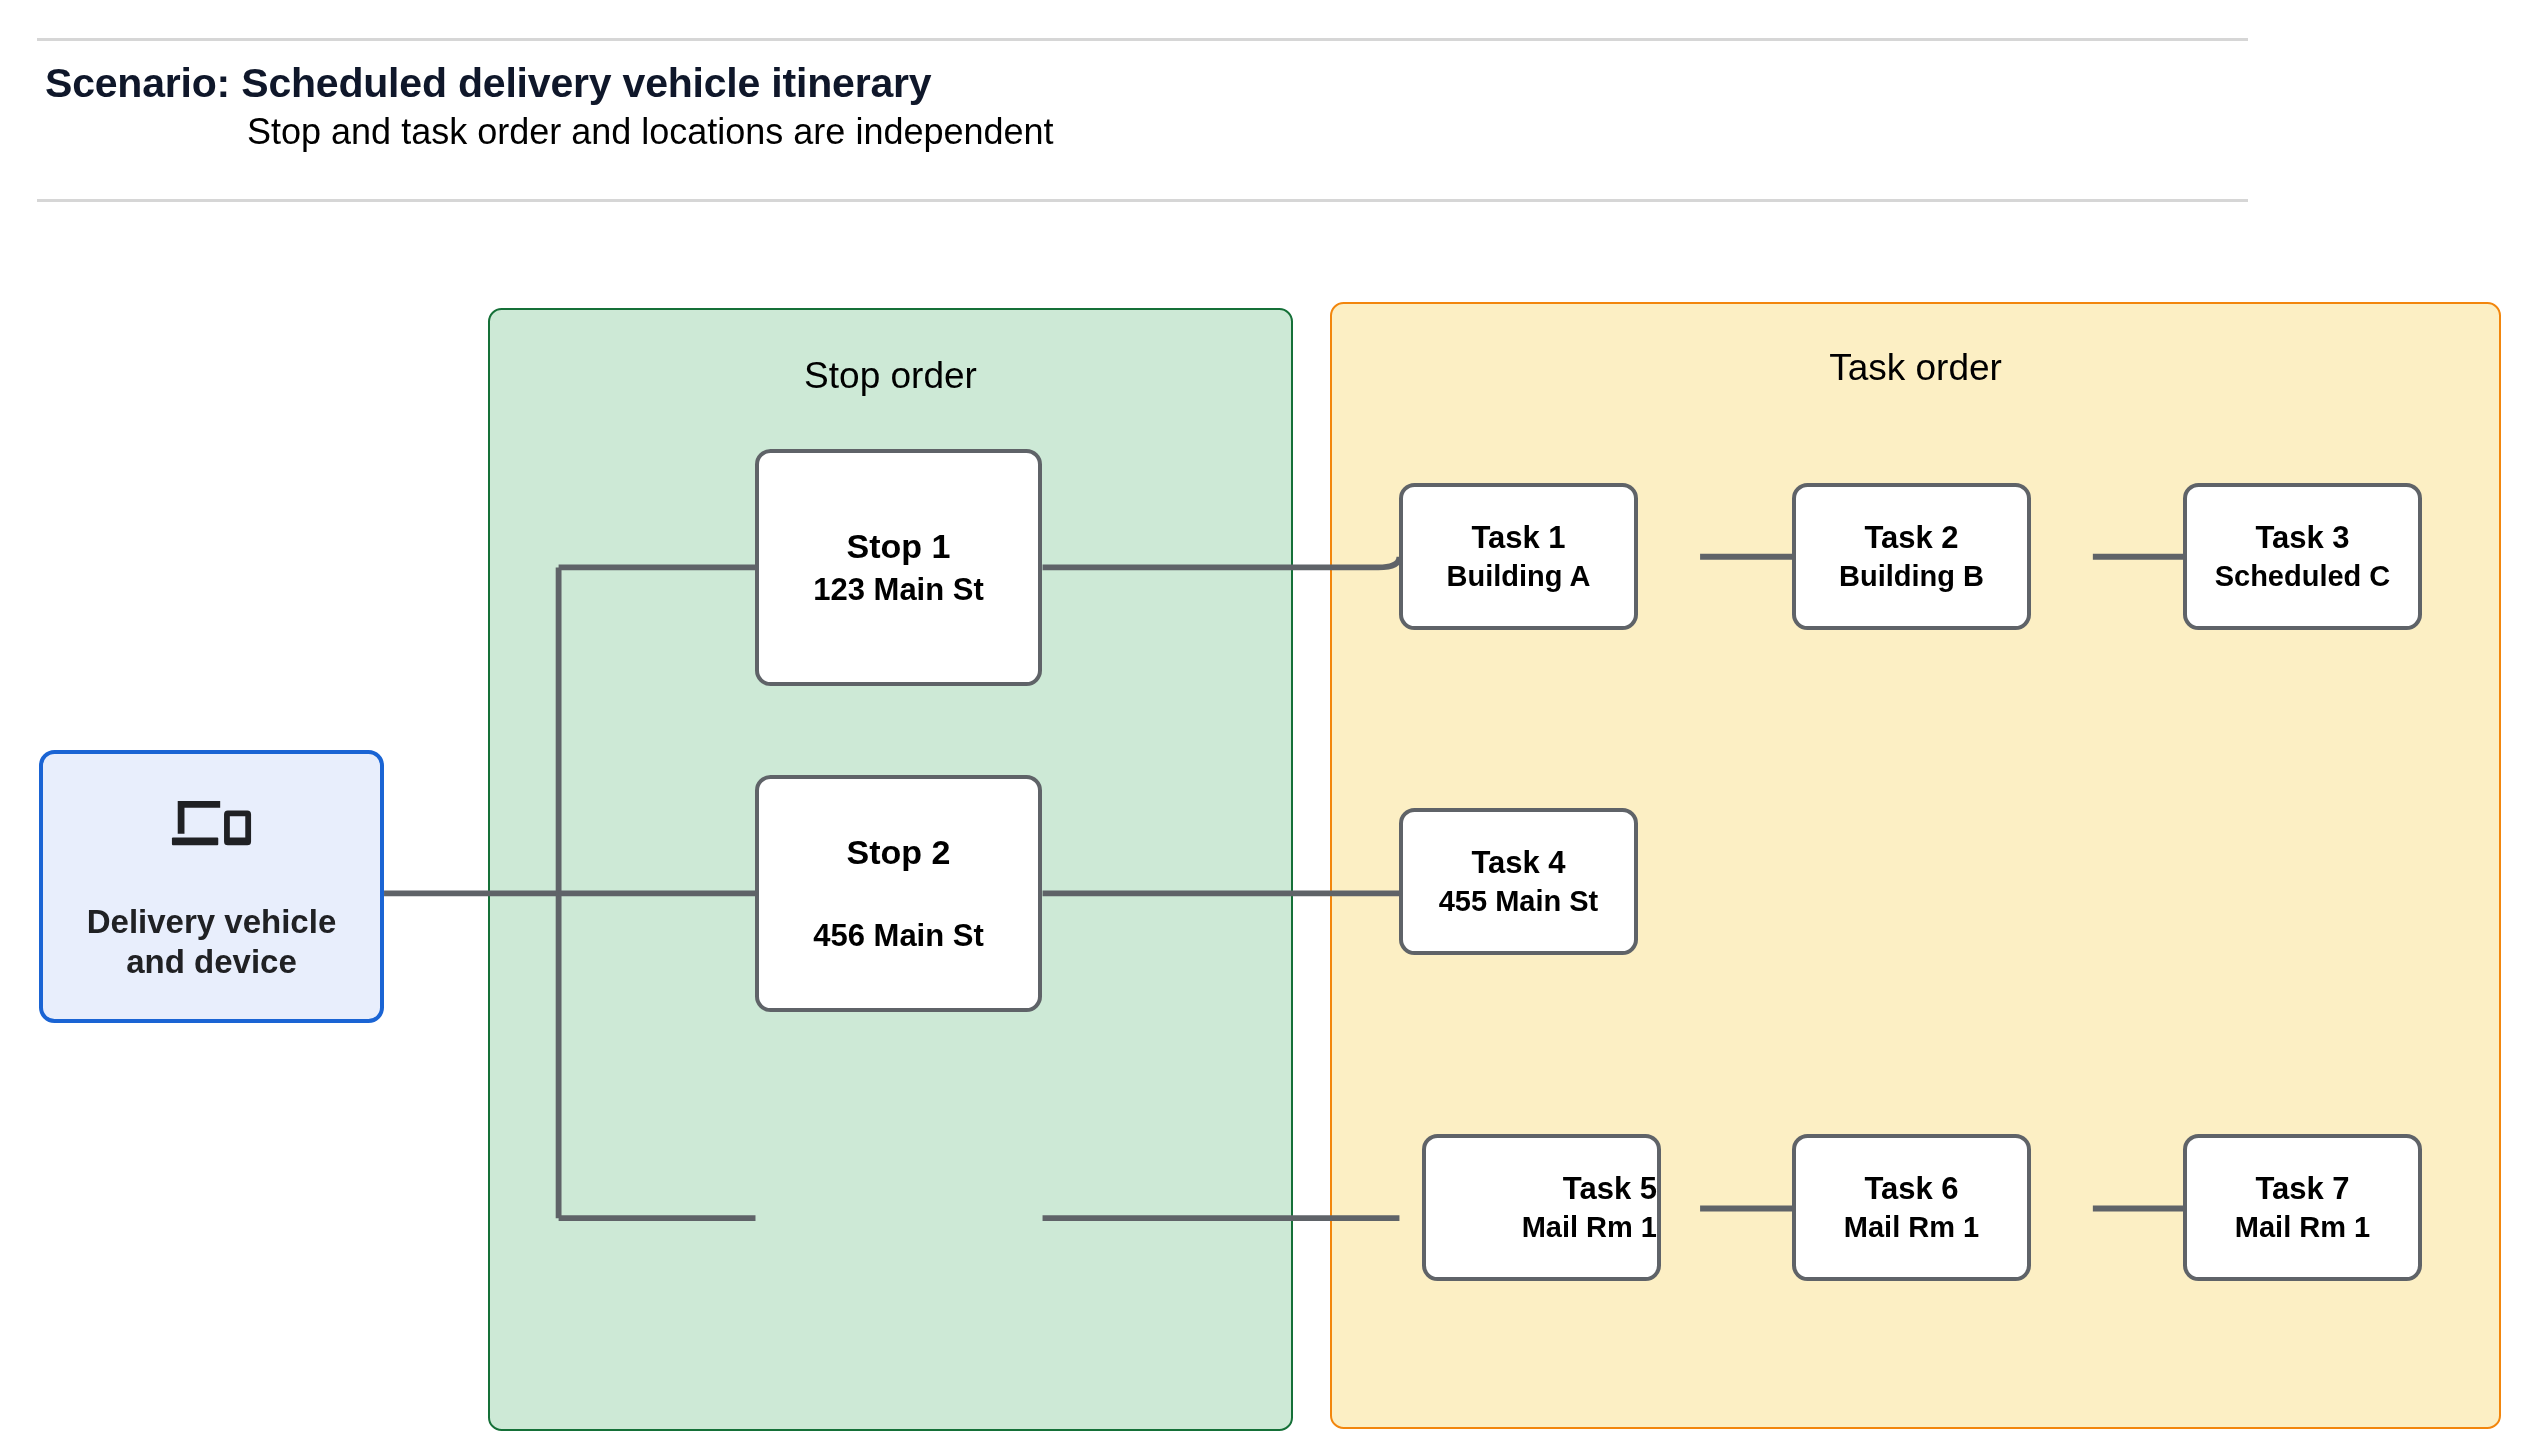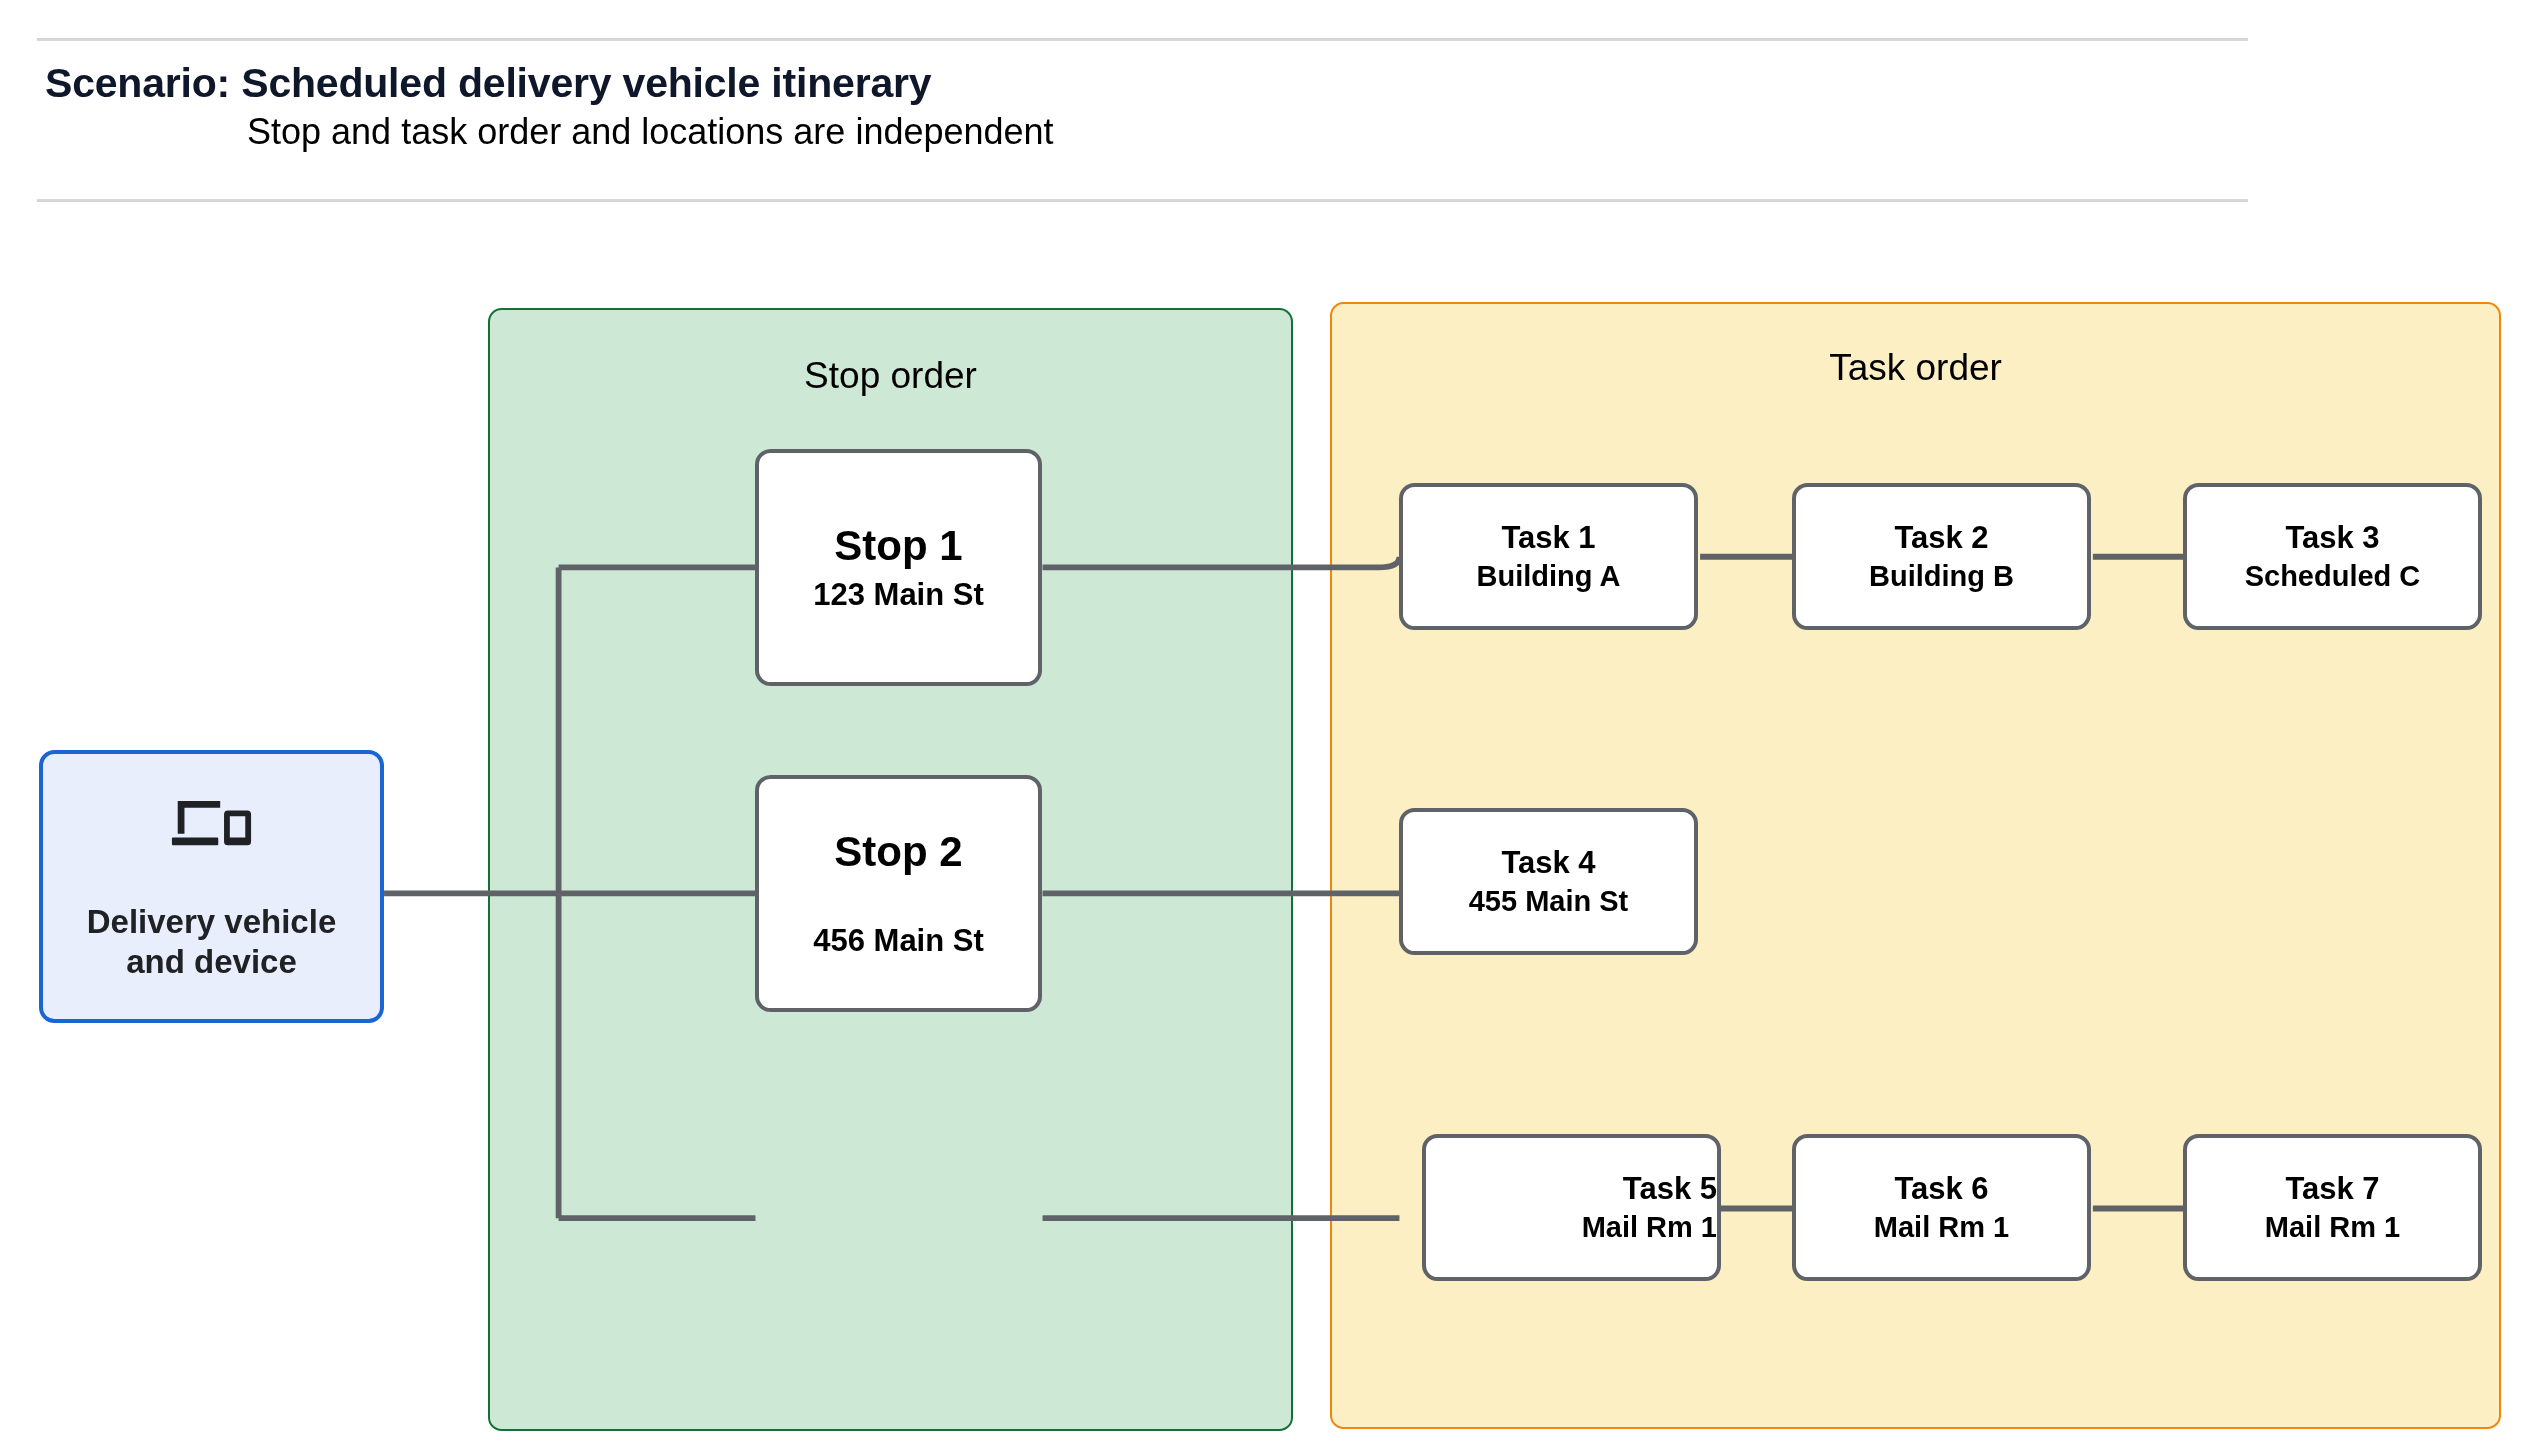--- a/index.html
+++ b/index.html
@@ -103,37 +103,37 @@
     border: 4.8px solid #5f6368;
     border-radius: 15.5px;
     display: flex;
     flex-direction: column;
     align-items: center;
     justify-content: center;
     text-align: center;
     line-height: 1.16;
   }
   .node .n-title {
-    font-size: 42px;
+    font-size: 34px;
     font-weight: 700;
     color: #000000;
   }
   .node .n-sub {
     font-size: 31px;
     font-weight: 700;
     color: #000000;
     margin-top: 5.8px;
   }
 
   .stop-node { width: 287px; height: 237px; }
   #stop-1 { left: 755px; top: 449px; }
   #stop-2 { left: 755px; top: 775px; gap: 40px; }
   #stop-3 { left: 755px; top: 1100px; }
 
-  .task-node { width: 299px; height: 147px; }
+  .task-node { width: 239px; height: 147px; }
   #task-1 { left: 1399px; top: 483px; }
   #task-2 { left: 1792px; top: 483px; }
   #task-3 { left: 2183px; top: 483px; }
   #task-4 { left: 1399px; top: 808px; }
   #task-5 { left: 1422px; top: 1134px; align-items: flex-end; }
   #task-6 { left: 1792px; top: 1134px; }
   #task-7 { left: 2183px; top: 1134px; }
 
   .task-node .n-title { font-size: 31px; }
   .task-node .n-sub   { font-size: 29px; margin-top: 3.9px; }

